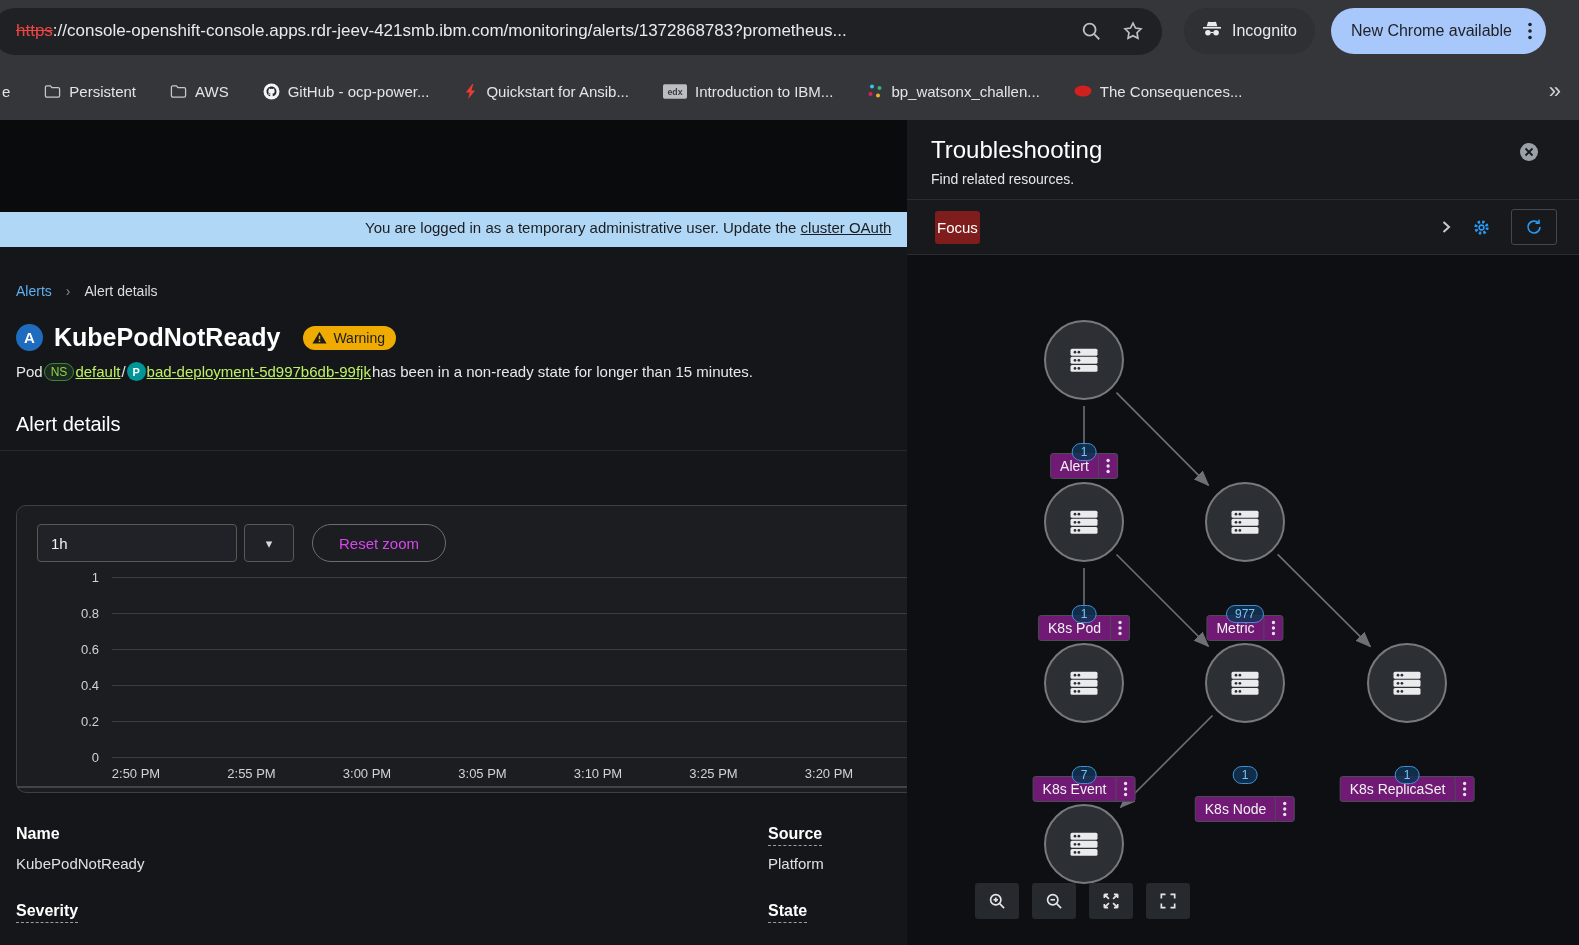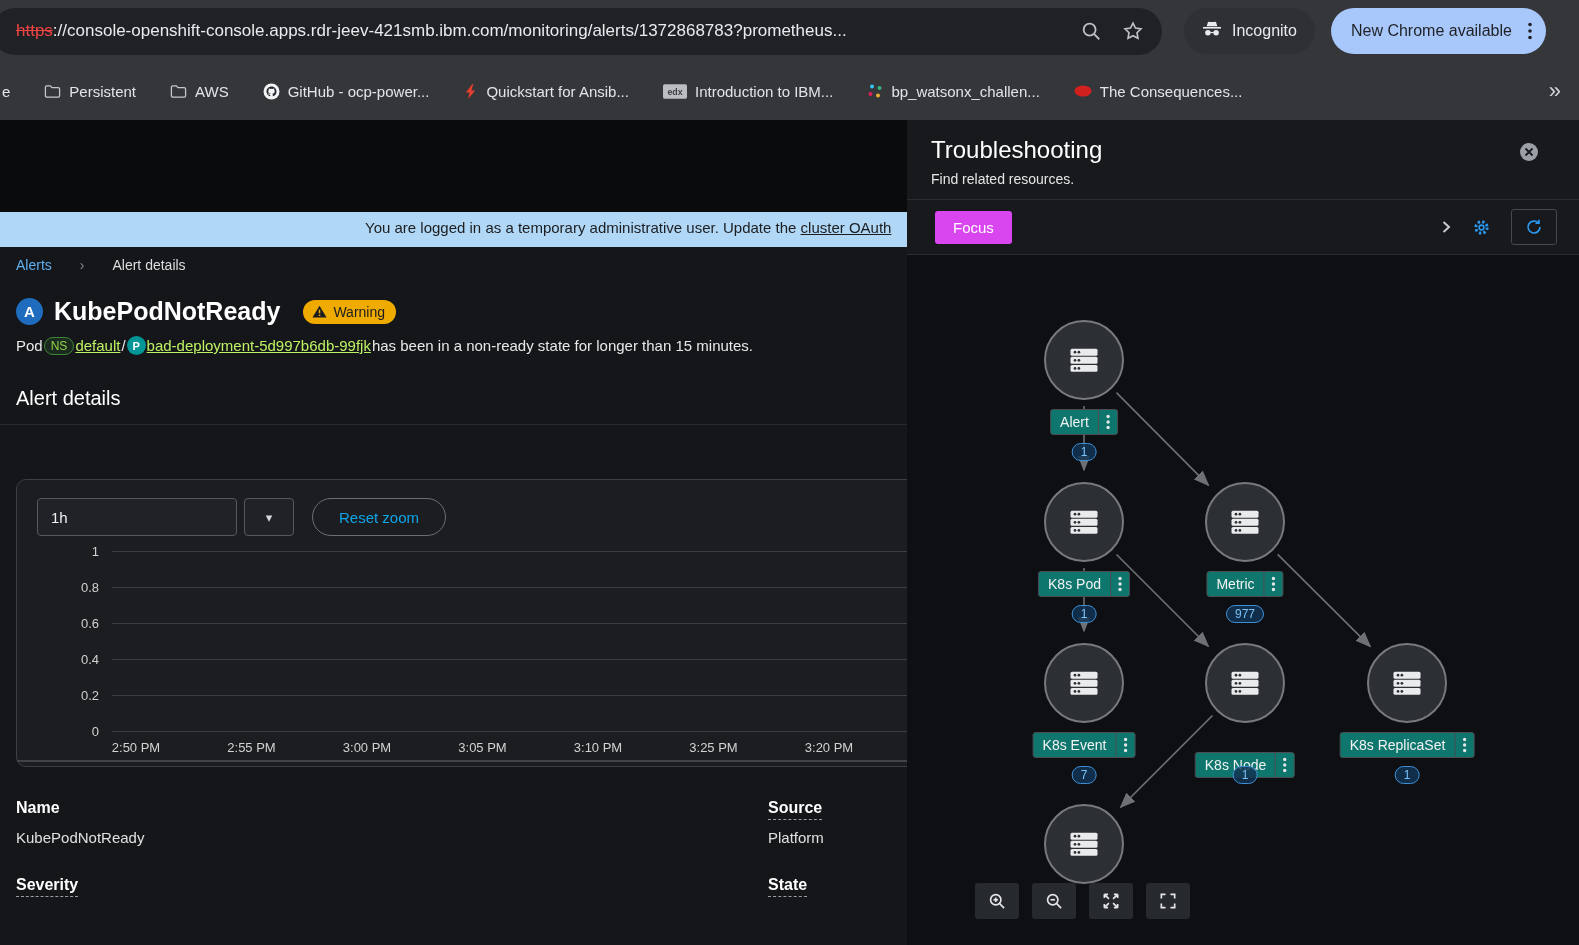--- a/index.html
+++ b/index.html
@@ -26,21 +26,21 @@
   .bm-overflow { margin-left:auto; font-size:22px; color:#cfd2d6; cursor:pointer; }
 
   
   .content { display:flex; height:825px; }
   .console-left { width:907px; position:relative; overflow:hidden; background:#141619; }
   .masthead { height:92px; background:#0a0b0c; }
   .banner { height:35px; background:#b0d7f5; position:relative; overflow:hidden; }
   .banner-text { position:absolute; left:365px; top:7px; font-size:15px; color:#1c1d20; white-space:nowrap; }
   .banner-text a { color:#1c1d20; }
   .page { padding-left:16px; }
-  .breadcrumb { padding-top:10px; display:flex; align-items:center; gap:28px; font-size:14px; }
+  .breadcrumb { padding-top:36px; display:flex; align-items:center; gap:14px; font-size:14px; }
   .crumb-link { color:#5fb0f2; text-decoration:none; cursor:pointer; }
   .crumb-sep { color:#8a8d90; }
   .crumb-cur { color:#dcdee0; }
   .title-row { margin-top:24px; display:flex; align-items:center; gap:11px; }
   .a-badge { width:27px; height:27px; border-radius:50%; background:#1f6bbd; color:#fff;
     font-size:15px; font-weight:bold; display:flex; align-items:center; justify-content:center; }
   .page-title { font-size:25px; font-weight:600; color:#fff; }
   .warn-badge { margin-left:12px; background:#f0ab00; color:#1c1d20; border-radius:13px;
     padding:4px 11px 4px 9px; font-size:14px; display:flex; align-items:center; gap:6px; }
   .desc-row { margin-top:10px; display:flex; align-items:center; gap:1px; font-size:15px; color:#e8e8e8; }
@@ -56,21 +56,21 @@
   .chart-card { margin-top:54px; width:940px; height:288px; background:#1b1d21;
     border:1px solid #3c3f43; border-radius:10px; padding:18px 0 0 20px; position:relative; }
   .controls { display:flex; align-items:center; }
   .sel-value { width:200px; height:38px; border:1px solid #57585a; border-radius:4px;
     background:#202227; color:#f0f0f0; font-size:15px; display:flex; align-items:center;
     padding-left:13px; cursor:pointer; }
   .sel-caret { width:50px; height:38px; margin-left:7px; border:1px solid #57585a; border-radius:4px;
     background:#202227; color:#d8d8d8; display:flex; align-items:center; justify-content:center;
     font-size:13px; cursor:pointer; }
   .reset-zoom { margin-left:18px; height:38px; border:1px solid #6a6e73; border-radius:19px;
-    background:transparent; color:#0ea5e9; font-size:15px; padding:0 26px; cursor:pointer;
+    background:transparent; color:#d946ef; font-size:15px; padding:0 26px; cursor:pointer;
     font-family:"Liberation Sans", sans-serif; }
   .plot { position:relative; margin:15px 0 0 75px; height:180px; }
   .gridline { position:absolute; left:0; right:0; height:1px; background:#3a3d41; }
   .ytick { position:absolute; right:calc(100% + 13px); transform:translateY(-50%);
     color:#d2d2d2; font-size:13px; }
   .xaxis { position:relative; margin-left:75px; height:18px; margin-top:9px; }
   .xtick { position:absolute; transform:translateX(-50%); color:#d2d2d2; font-size:13px; white-space:nowrap; }
   .baseline { position:absolute; left:0; right:0; bottom:4px; border-top:2px solid #404348; }
 
   
@@ -81,35 +81,35 @@
   .row2 { margin-top:30px; }
 
   
   .trouble-panel { width:672px; height:825px; display:flex; flex-direction:column; background:#17191d; }
   .panel-header { position:relative; padding:16px 24px 12px; }
   .panel-title { font-size:24px; font-weight:500; color:#fff; }
   .panel-sub { margin-top:7px; font-size:14px; color:#e6e6e6; }
   .panel-close { position:absolute; right:40px; top:22px; cursor:pointer; display:flex; }
   .panel-toolbar { height:56px; border-top:1px solid #2a2c30; border-bottom:1px solid #2a2c30;
     display:flex; align-items:center; padding:0 22px 0 28px; }
-  .focus-btn { background:#d946ef; color:#fff; border:none; border-radius:3px; padding:8px 18px;
+  .focus-btn { background:#7f1d1d; color:#fff; border:none; border-radius:3px; padding:8px 2px;
     font-size:15px; cursor:pointer; font-family:"Liberation Sans", sans-serif; }
   .toolbar-right { margin-left:auto; display:flex; align-items:center; gap:20px; }
   .tb-icon { display:flex; align-items:center; cursor:pointer; }
   .refresh-btn { width:46px; height:36px; border:1px solid #44474b; border-radius:3px;
     background:transparent; display:flex; align-items:center; justify-content:center; cursor:pointer; }
 
   .graph { flex:1; position:relative; background:#0d0f13; overflow:hidden; }
   .edges { position:absolute; left:0; top:0; }
   .gnode { position:absolute; width:80px; height:80px; border-radius:50%; background:#2c2f34;
     border:2px solid #77797d; transform:translate(-50%,-50%); display:flex; align-items:center;
     justify-content:center; cursor:pointer; }
   .glabel { position:absolute; transform:translate(-50%,-50%); display:flex; align-items:stretch;
-    background:#0f766e; border:1px solid #4a4d51; border-radius:3px; color:#f2f2f2; font-size:14px;
-    white-space:nowrap; cursor:pointer; }
+    background:#701a75; border:1px solid #4a4d51; border-radius:3px; color:#f2f2f2; font-size:14px;
+    white-space:nowrap; cursor:pointer;margin-top:44px; }
   .glabel .txt { padding:4px 9px; }
   .glabel .kebab { border-left:1px solid #4a4d51; padding:4px 7px; display:flex; align-items:center; cursor:pointer; }
   .gbadge { position:absolute; transform:translate(-50%,-50%); background:rgba(18,52,83,.85);
     border:1px solid #3f8fd6; color:#79c1f7; font-size:12px; border-radius:10px; padding:1px 8px;
     min-width:10px; text-align:center; }
   .graph-toolbar { position:absolute; left:68px; top:628px; display:flex; gap:13px; z-index:5; }
   .gt-btn { width:44px; height:36px; background:#26292e; border:none; border-radius:3px;
     display:flex; align-items:center; justify-content:center; cursor:pointer; }
 </style>
 </head>

